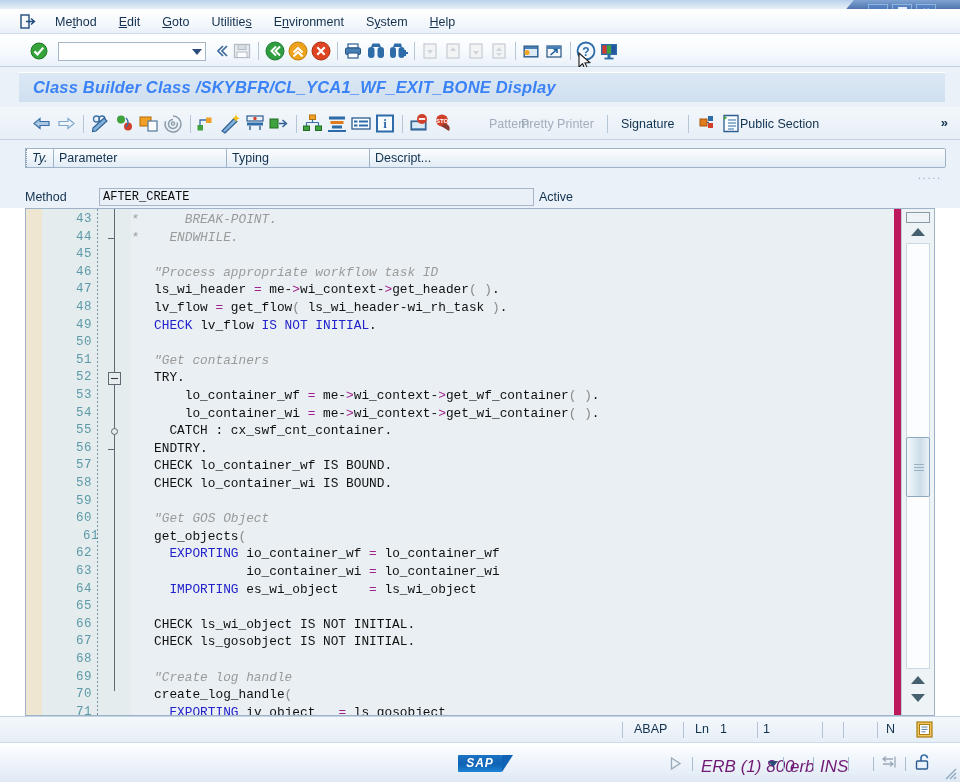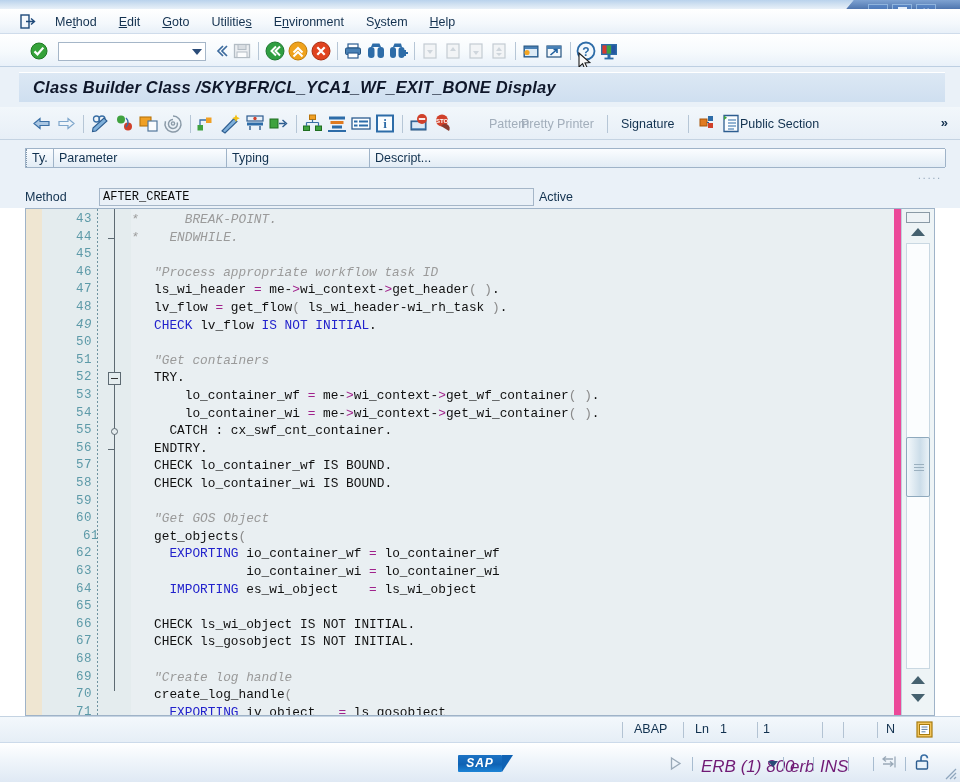--- a/index.html
+++ b/index.html
@@ -88,21 +88,21 @@
     position:absolute; left:0; top:67px; width:960px; height:40px;
     background:#eaf1f8;
   }
   #titlebox{
     position:absolute; left:19px; top:5px; width:926px; height:30px;
     background:linear-gradient(to bottom,#dce8f4 0%,#cfdff0 100%);
     border-top:1px solid #fff;
   }
   #screen-title{
     position:absolute; left:33px; top:78px; width:880px;
-    font-size:16.5px; font-weight:bold; font-style:italic; color:#0f172a;
+    font-size:16.5px; font-weight:bold; font-style:italic; color:#3b82f6;
     font-family:"Liberation Sans", sans-serif; letter-spacing:.2px;
   }
 
   
   #apptoolbar{
     position:absolute; left:0; top:107px; width:960px; height:33px;
     background:linear-gradient(to bottom,#f2f7fb 0%,#e7eff7 100%);
     border-bottom:1px solid #c4d3e2;
   }
   .ati{ position:absolute; top:6px; width:22px; height:21px; }
@@ -122,21 +122,21 @@
     position:absolute; left:25px; top:8px; width:920px; height:20px;
     background:linear-gradient(to bottom,#f7fafd,#dfe9f3);
     border:1px solid #9fb3c8; border-right:none;
   }
   .pcell{
     position:absolute; top:0; height:18px; line-height:18px;
     font-size:12.5px; color:#11314f; padding-left:5px;
     background:linear-gradient(to bottom,#fbfdff 0%,#e2ecf5 100%);
     border-right:1px solid #9fb3c8;
   }
-  .pcell.first{ border-left:1px dotted #7f95ab; }
+  .pcell.first{ border-left:1px dotted #7f95ab;font-style:italic; }
   #dots-handle{
     position:absolute; right:18px; top:30px; letter-spacing:2px;
     color:#8fa3b7; font-size:10px;
   }
 
   
   #methodrow{ position:absolute; left:0; top:186px; width:960px; height:22px; background:#eaf1f8; }
   #method-label{ position:absolute; left:25px; top:4px; font-size:12.5px; color:#11314f; }
   #method-input{
     position:absolute; left:99px; top:2px; width:435px; height:18px;
@@ -144,21 +144,21 @@
   }
   #method-input input{
     border:0; outline:0; background:transparent; width:429px; height:16px;
     padding:0 3px; font-family:"Liberation Mono","DejaVu Sans Mono",monospace; font-size:12px; color:#0b0b0b;
   }
   #method-status{ position:absolute; left:539px; top:4px; font-size:12.5px; color:#11314f; }
 
   
   #editor{
     position:absolute; left:25px; top:208px; width:910px; height:508px;
-    background:#ec4899; border:1px solid #9fb3c8; overflow:hidden;
+    background:#be185d; border:1px solid #9fb3c8; overflow:hidden;
   }
   #bookmarkcol{ position:absolute; left:0; top:0; width:16px; height:506px; background:#efe6d2;}
   #gutter{ position:absolute; left:16px; top:0; width:56px; height:506px; background:#e4ecee; }
   #gutter-dotline{ position:absolute; left:71px; top:0; width:1px; height:506px;
       background:repeating-linear-gradient(to bottom,#6f93a0 0 2px,transparent 2px 4px); }
   #foldcol{ position:absolute; left:72px; top:0; width:33px; height:506px; background:#e4ecee;}
   #foldline{ position:absolute; left:16px; top:0; width:1px; height:482px; background:#5d6a72; }
   #codearea{ position:absolute; left:105px; top:0; right:40px; height:506px; background:#e9eff2; overflow:hidden;}
   #hl{ position:absolute; left:105px; width:545px; background:#e2e239; }
 
@@ -555,21 +555,21 @@
 
 <div id="editor">
   <div id="bookmarkcol"></div>
   <div id="gutter">
       <div class="ln" style="top: 3px;">43</div>
       <div class="ln" style="top: 20.6px;">44</div>
       <div class="ln" style="top: 38.2px;">45</div>
       <div class="ln" style="top: 55.8px;">46</div>
       <div class="ln" style="top: 73.4px;">47</div>
       <div class="ln" style="top: 91px;">48</div>
-      <div class="ln" style="top: 108.6px; font-style: italic;">49</div>
+      <div class="ln" style="top: 108.6px;">49</div>
       <div class="ln" style="top: 126.2px;">50</div>
       <div class="ln" style="top: 143.8px;">51</div>
       <div class="ln" style="top: 161.4px;">52</div>
       <div class="ln" style="top: 179px;">53</div>
       <div class="ln" style="top: 196.6px;">54</div>
       <div class="ln" style="top: 214.2px;">55</div>
       <div class="ln" style="top: 231.8px;">56</div>
       <div class="ln" style="top: 249.4px;">57</div>
       <div class="ln" style="top: 267px;">58</div>
       <div class="ln" style="top: 284.6px;">59</div>

